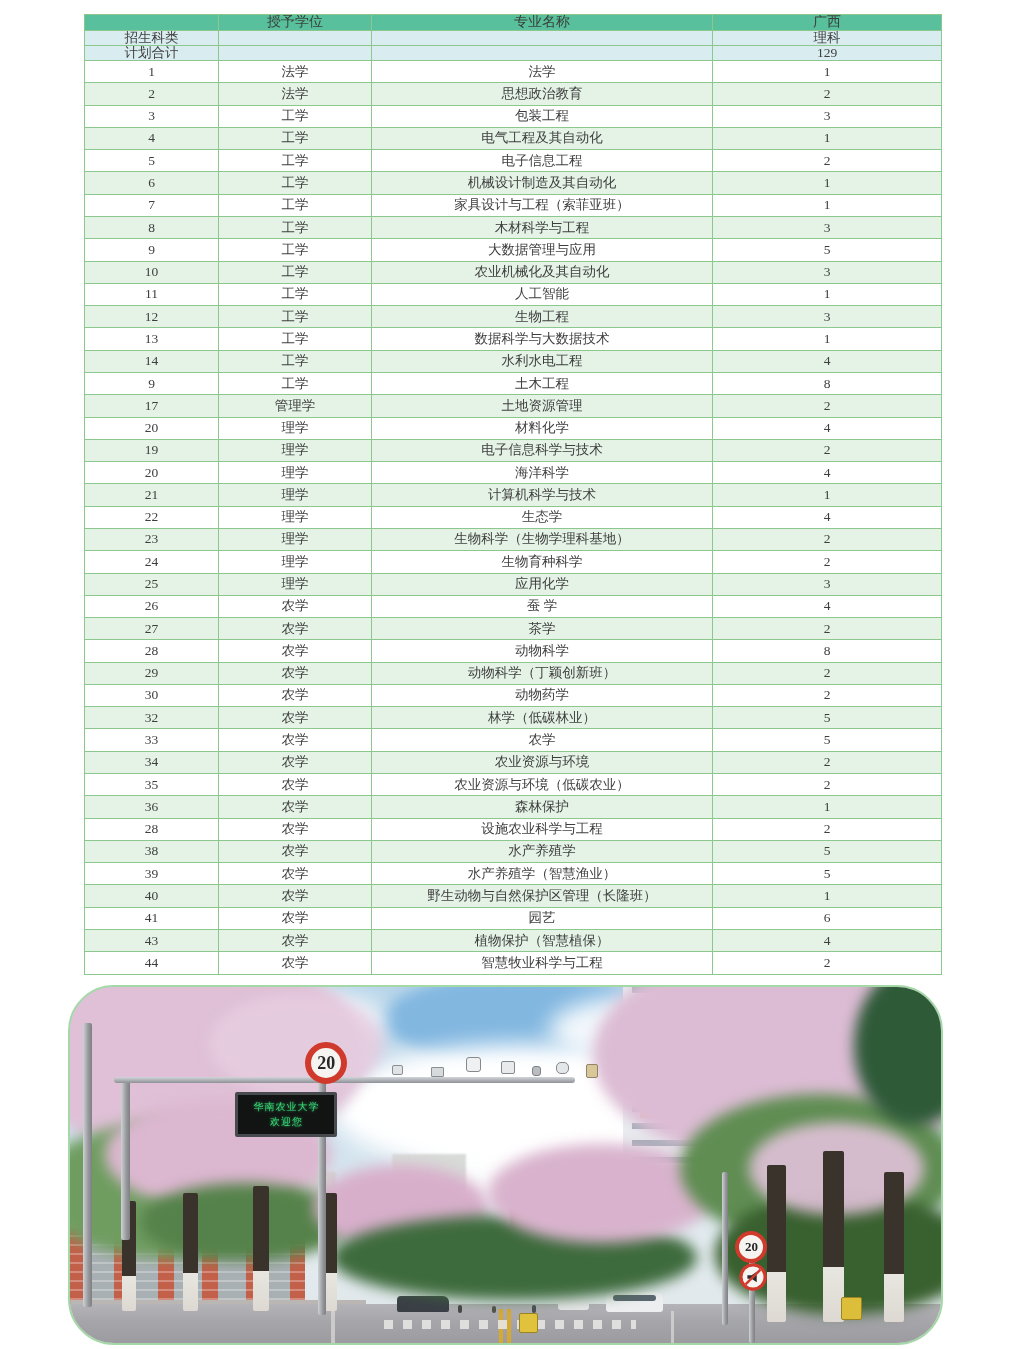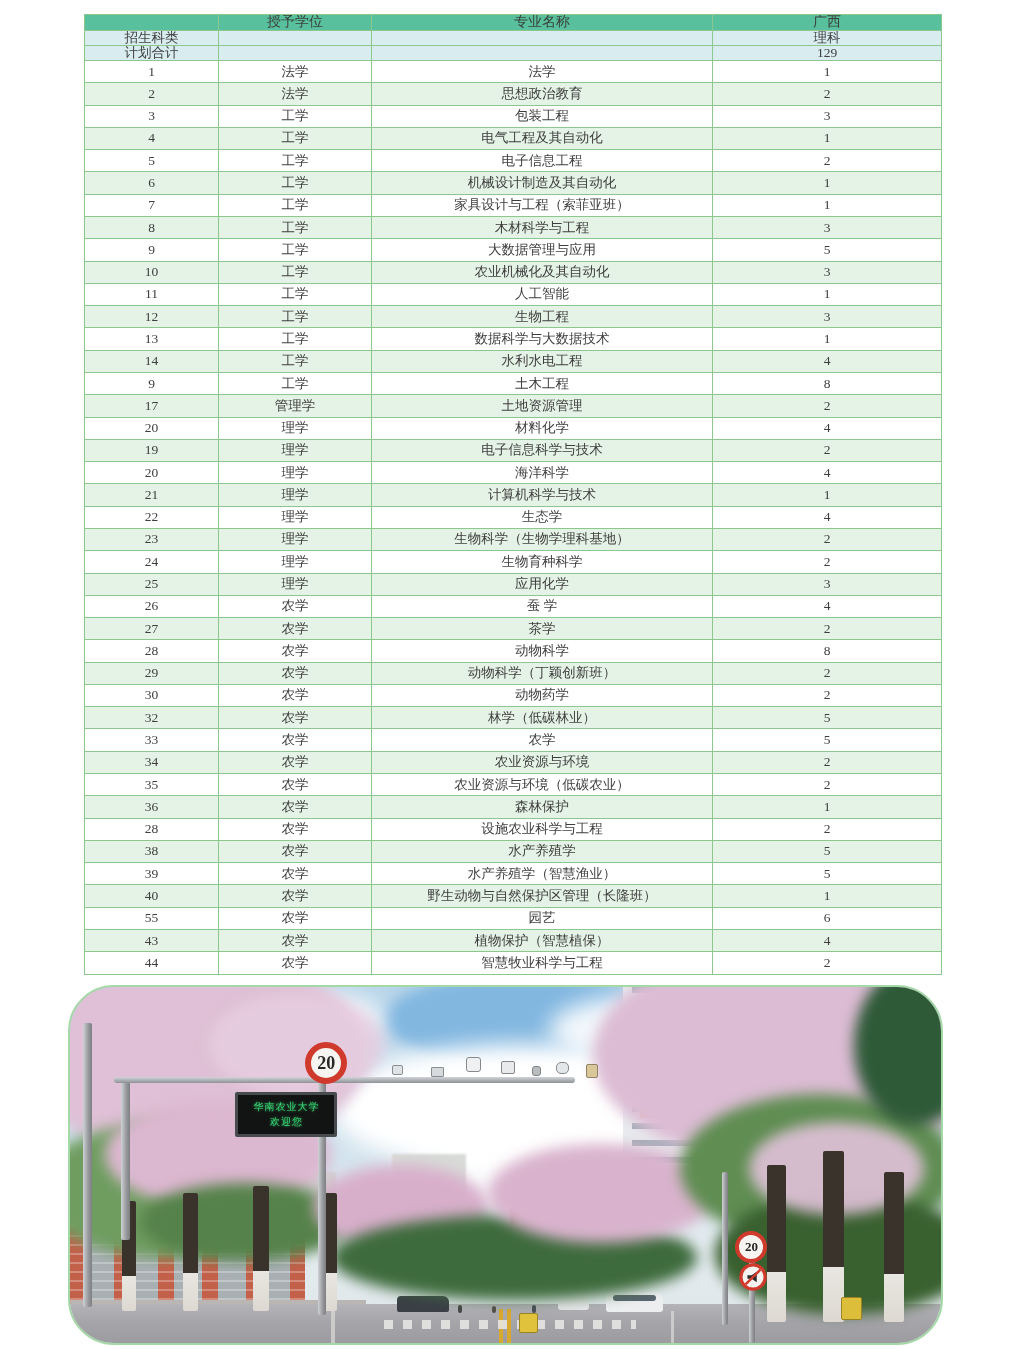--- a/index.html
+++ b/index.html
@@ -287,21 +287,21 @@
             <td>水产养殖学（智慧渔业）</td>
             <td>5</td>
           </tr>
           <tr>
             <td>40</td>
             <td>农学</td>
             <td>野生动物与自然保护区管理（长隆班）</td>
             <td>1</td>
           </tr>
           <tr>
-            <td>55</td>
+            <td>41</td>
             <td>农学</td>
             <td>园艺</td>
             <td>6</td>
           </tr>
           <tr>
             <td>43</td>
             <td>农学</td>
             <td>植物保护（智慧植保）</td>
             <td>4</td>
           </tr>

